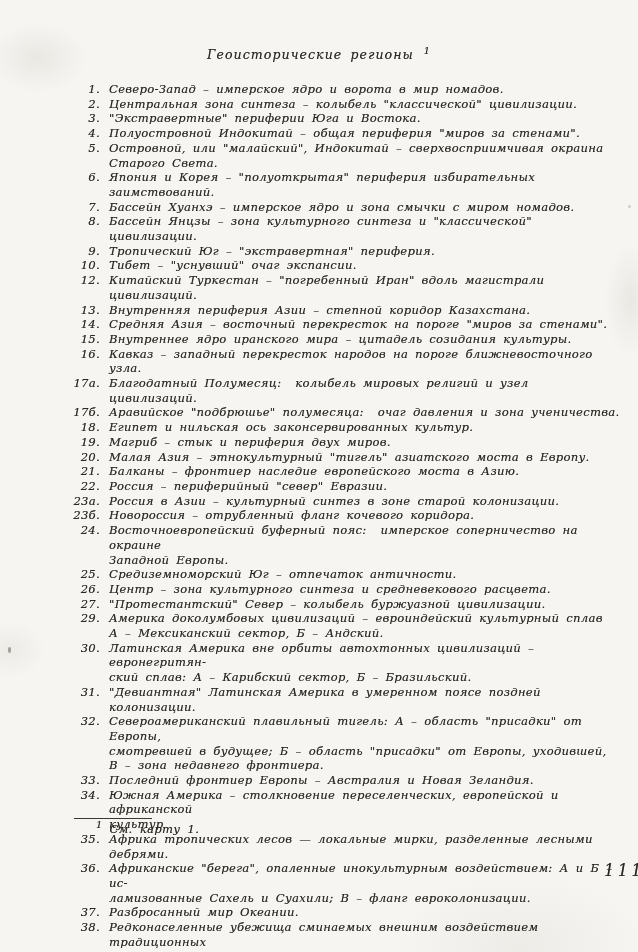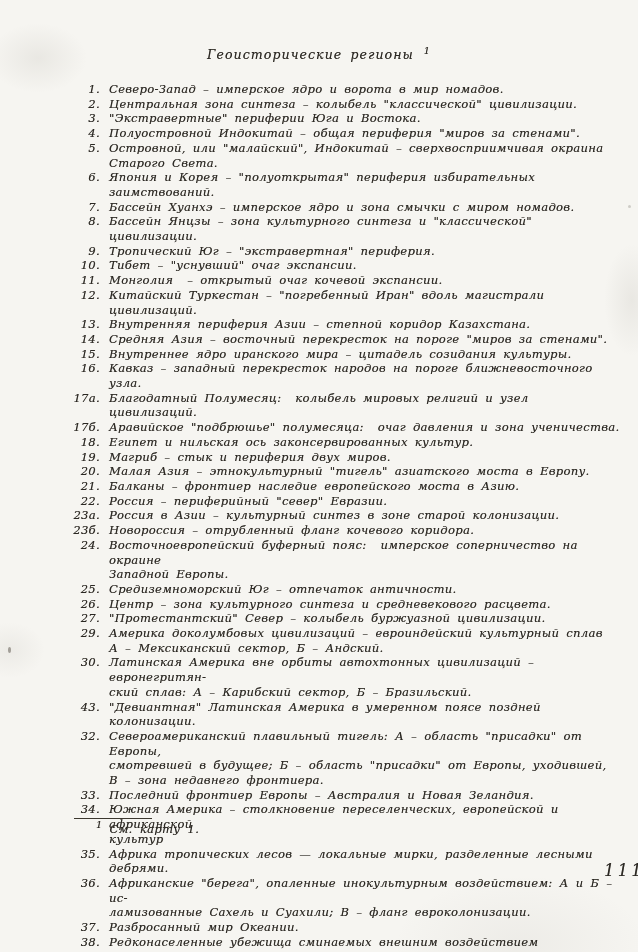--- a/index.html
+++ b/index.html
@@ -138,24 +138,20 @@
       </div>
       <div class="list-item">
         <span class="num">9.</span>
         <span class="txt">Тропический Юг – "экстравертная" периферия.</span>
       </div>
       <div class="list-item">
         <span class="num">10.</span>
         <span class="txt">Тибет – "уснувший" очаг экспансии.</span>
       </div>
       <div class="list-item">
-        <span class="num">11.</span>
-        <span class="txt">Монголия  – открытый очаг кочевой экспансии.</span>
-      </div>
-      <div class="list-item">
         <span class="num">12.</span>
         <span class="txt">Китайский Туркестан – "погребенный Иран" вдоль магистрали цивилизаций.</span>
       </div>
       <div class="list-item">
         <span class="num">13.</span>
         <span class="txt">Внутренняя периферия Азии – степной коридор Казахстана.</span>
       </div>
       <div class="list-item">
         <span class="num">14.</span>
         <span class="txt">Средняя Азия – восточный перекресток на пороге "миров за стенами".</span>
@@ -225,21 +221,21 @@
         <span class="num">29.</span>
         <span class="txt">Америка доколумбовых цивилизаций – евроиндейский культурный сплав
 А – Мексиканский сектор, Б – Андский.</span>
       </div>
       <div class="list-item">
         <span class="num">30.</span>
         <span class="txt">Латинская Америка вне орбиты автохтонных цивилизаций – евронегритян-
 ский сплав: А – Карибский сектор, Б – Бразильский.</span>
       </div>
       <div class="list-item">
-        <span class="num">43.</span>
+        <span class="num">31.</span>
         <span class="txt">"Девиантная" Латинская Америка в умеренном поясе поздней колонизации.</span>
       </div>
       <div class="list-item">
         <span class="num">32.</span>
         <span class="txt">Североамериканский плавильный тигель: А – область "присадки" от Европы,
 смотревшей в будущее; Б – область "присадки" от Европы, уходившей,
 В – зона недавнего фронтиера.</span>
       </div>
       <div class="list-item">
         <span class="num">33.</span>

